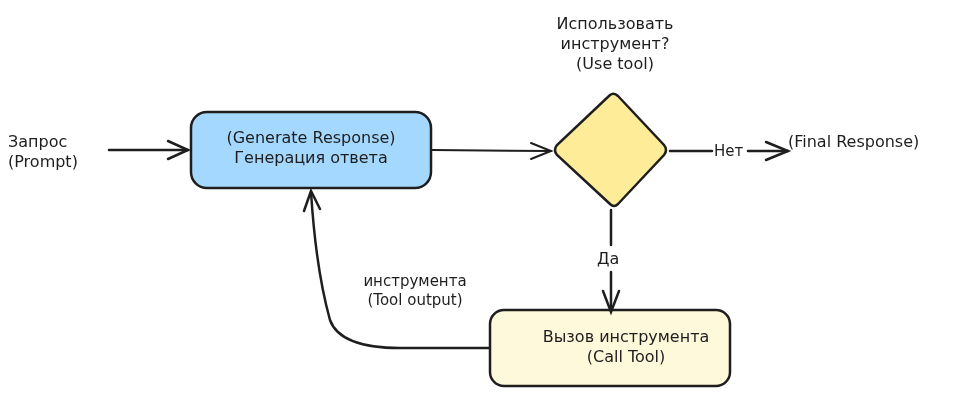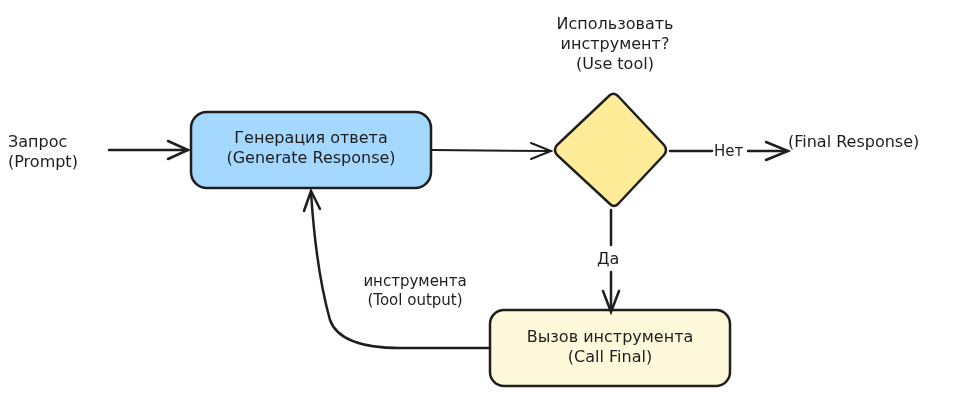--- a/index.html
+++ b/index.html
@@ -48,22 +48,22 @@
     <polyline points="304,211 311,191 320,209"></polyline>
   </g>
 </svg>
 
 <div class="lbl t16" style="left:8px; top:132px; text-align:left;">
   <div>Запрос</div>
   <div>(Prompt)</div>
 </div>
 
 <div class="lbl t16" style="left:191px; width:240px; top:128px;">
+  <div>(Generate Response)</div>
   <div>Генерация ответа</div>
-  <div>(Generate Response)</div>
 </div>
 
 <div class="lbl t16" style="left:530px; width:170px; top:14px;">
   <div>Использовать</div>
   <div>инструмент?</div>
   <div>(Use tool)</div>
 </div>
 
 <div class="lbl t13" style="left:714px; top:142px;">Нет</div>
 
@@ -71,16 +71,16 @@
   <div>(Final Response)</div>
 </div>
 
 <div class="lbl t16" style="left:597px; top:249px;">Да</div>
 
 <div class="lbl t13" style="left:335px; width:160px; top:272px;">
   <div>инструмента</div>
   <div>(Tool output)</div>
 </div>
 
-<div class="lbl t16" style="left:490px; width:240px; top:327px;">
+<div class="lbl t16" style="left:490px; width:240px; top:327px;padding-left:16px;">
   <div>Вызов инструмента</div>
-  <div>(Call Final)</div>
+  <div>(Call Tool)</div>
 </div>
 
 </body></html>

